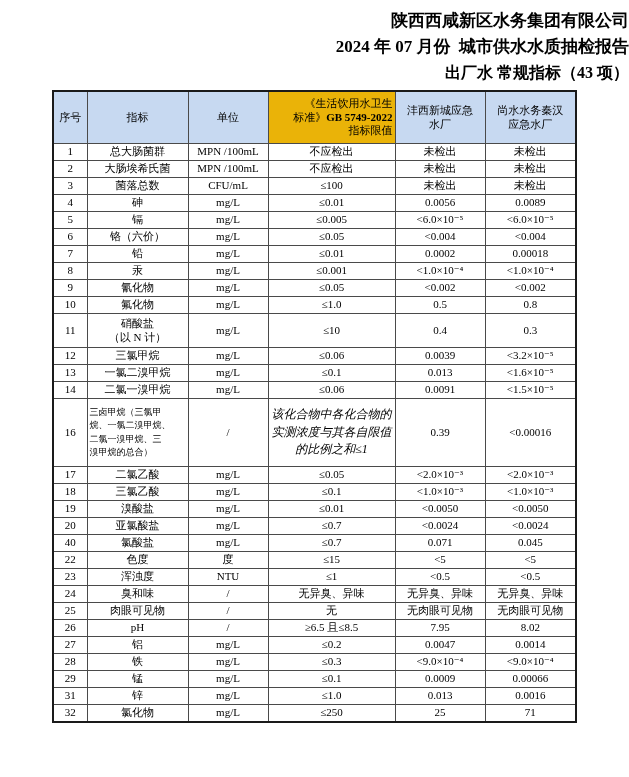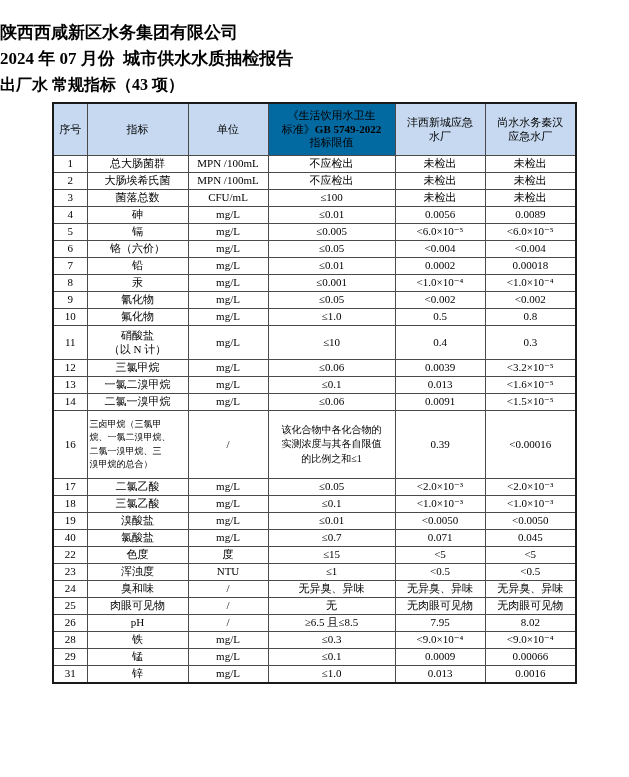--- a/index.html
+++ b/index.html
@@ -5,21 +5,21 @@
   html,body { margin:0; padding:0; }
   body {
     width: 629px; height: 777px;
     background: #ffffff;
     font-family: "Liberation Serif", "DejaVu Serif", serif;
     color: #000;
     overflow: hidden;
   }
   .page { width: 629px; height: 777px; position: relative; }
 
-  .titles { padding-top: 8px; text-align: left; margin-top: 12px; }
+  .titles { padding-top: 8px; text-align: right; }
   .title {
     font-weight: bold;
     white-space: pre;
     line-height: 26px;
   }
   .title-1 { font-size: 17px; }
   .title-2 { font-size: 17px; }
   .title-3 { font-size: 16px; }
 
   table.report {
@@ -46,22 +46,23 @@
   }
   .gb-bold { font-weight: bold; }
   tbody tr { height: 17px; }
   tbody td { font-size: 11px; }
   tr.tall-row td.cell-indicator {
     text-align: left;
     font-size: 9px;
     line-height: 1.45;
   }
   tr.tall-row td.cell-limit {
-    font-size: 10px;
+    font-size: 12px;
     line-height: 1.45;
+    font-style: italic;
   }
 </style>
 </head>
 <body>
 
 <div class="page">
 
   <div class="titles">
     <div class="title title-1">陕西西咸新区水务集团有限公司</div>
     <div class="title title-2">2024 年 07 月份  城市供水水质抽检报告</div>
@@ -75,21 +76,21 @@
       <col style="width:80px">
       <col style="width:127px">
       <col style="width:90px">
       <col style="width:91px">
     </colgroup>
     <thead>
       <tr>
         <th style="background: rgb(199, 217, 241);">序号</th>
         <th style="background: rgb(199, 217, 241);">指标</th>
         <th style="background: rgb(199, 217, 241);">单位</th>
-        <th style="background: #0369a1;"><span>《生活饮用水卫生</span><br><span>标准》</span><span class="gb-bold">GB 5749-2022</span><br><span>指标限值</span></th>
+        <th style="background: #eab308; text-align: right;"><span>《生活饮用水卫生</span><br><span>标准》</span><span class="gb-bold">GB 5749-2022</span><br><span>指标限值</span></th>
         <th style="background: rgb(199, 217, 241);">沣西新城应急
 水厂</th>
         <th style="background: rgb(199, 217, 241);">尚水水务秦汉
 应急水厂</th>
       </tr>
     </thead>
     <tbody>
         <tr>
           <td class="cell-no">1</td>
           <td class="cell-indicator">总大肠菌群</td>
@@ -234,20 +235,28 @@
         </tr>
         <tr>
           <td class="cell-no">19</td>
           <td class="cell-indicator">溴酸盐</td>
           <td class="cell-unit">mg/L</td>
           <td class="cell-limit">≤0.01</td>
           <td class="cell-p1">&lt;0.0050</td>
           <td class="cell-p2">&lt;0.0050</td>
         </tr>
         <tr>
+          <td class="cell-no">20</td>
+          <td class="cell-indicator">亚氯酸盐</td>
+          <td class="cell-unit">mg/L</td>
+          <td class="cell-limit">≤0.7</td>
+          <td class="cell-p1">&lt;0.0024</td>
+          <td class="cell-p2">&lt;0.0024</td>
+        </tr>
+        <tr>
           <td class="cell-no">40</td>
           <td class="cell-indicator">氯酸盐</td>
           <td class="cell-unit">mg/L</td>
           <td class="cell-limit">≤0.7</td>
           <td class="cell-p1">0.071</td>
           <td class="cell-p2">0.045</td>
         </tr>
         <tr>
           <td class="cell-no">22</td>
           <td class="cell-indicator">色度</td>
@@ -282,20 +291,28 @@
         </tr>
         <tr>
           <td class="cell-no">26</td>
           <td class="cell-indicator">pH</td>
           <td class="cell-unit">/</td>
           <td class="cell-limit">≥6.5 且≤8.5</td>
           <td class="cell-p1">7.95</td>
           <td class="cell-p2">8.02</td>
         </tr>
         <tr>
+          <td class="cell-no">27</td>
+          <td class="cell-indicator">铝</td>
+          <td class="cell-unit">mg/L</td>
+          <td class="cell-limit">≤0.2</td>
+          <td class="cell-p1">0.0047</td>
+          <td class="cell-p2">0.0014</td>
+        </tr>
+        <tr>
           <td class="cell-no">28</td>
           <td class="cell-indicator">铁</td>
           <td class="cell-unit">mg/L</td>
           <td class="cell-limit">≤0.3</td>
           <td class="cell-p1">&lt;9.0×10⁻⁴</td>
           <td class="cell-p2">&lt;9.0×10⁻⁴</td>
         </tr>
         <tr>
           <td class="cell-no">29</td>
           <td class="cell-indicator">锰</td>
@@ -305,16 +322,24 @@
           <td class="cell-p2">0.00066</td>
         </tr>
         <tr>
           <td class="cell-no">31</td>
           <td class="cell-indicator">锌</td>
           <td class="cell-unit">mg/L</td>
           <td class="cell-limit">≤1.0</td>
           <td class="cell-p1">0.013</td>
           <td class="cell-p2">0.0016</td>
         </tr>
+        <tr>
+          <td class="cell-no">32</td>
+          <td class="cell-indicator">氯化物</td>
+          <td class="cell-unit">mg/L</td>
+          <td class="cell-limit">≤250</td>
+          <td class="cell-p1">25</td>
+          <td class="cell-p2">71</td>
+        </tr>
       </tbody>
   </table>
 
 </div>
 
 </body></html>

